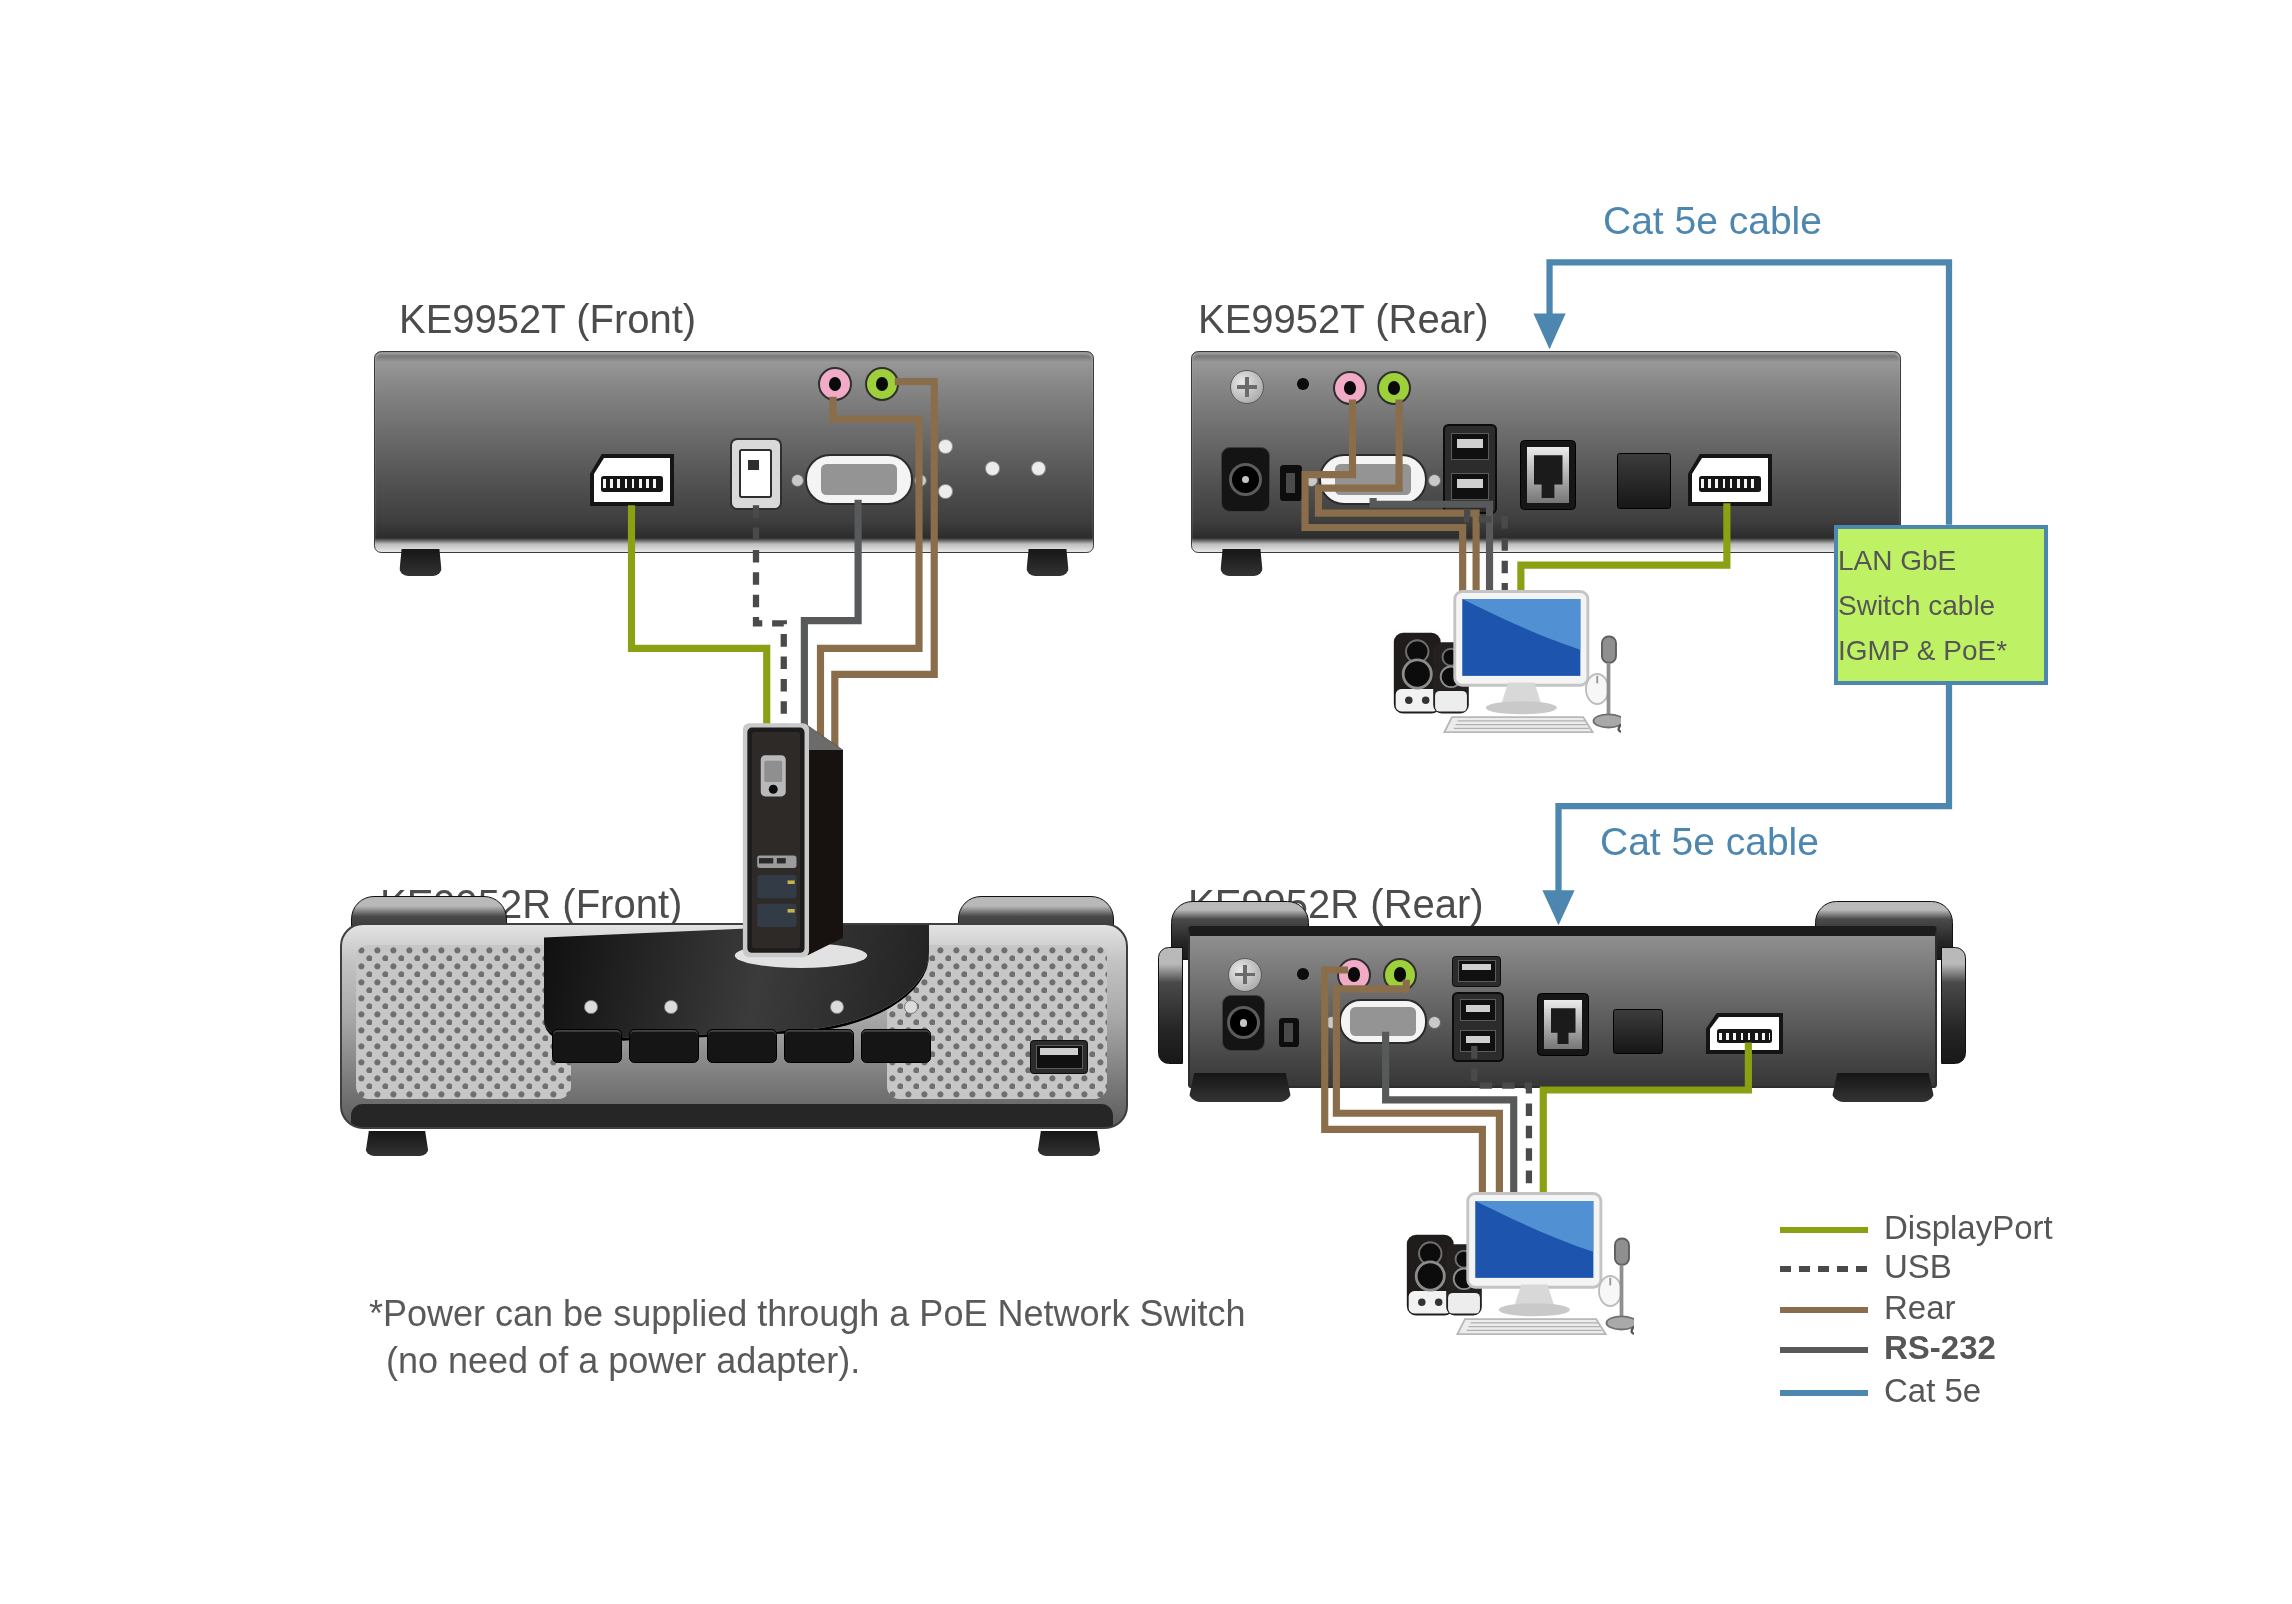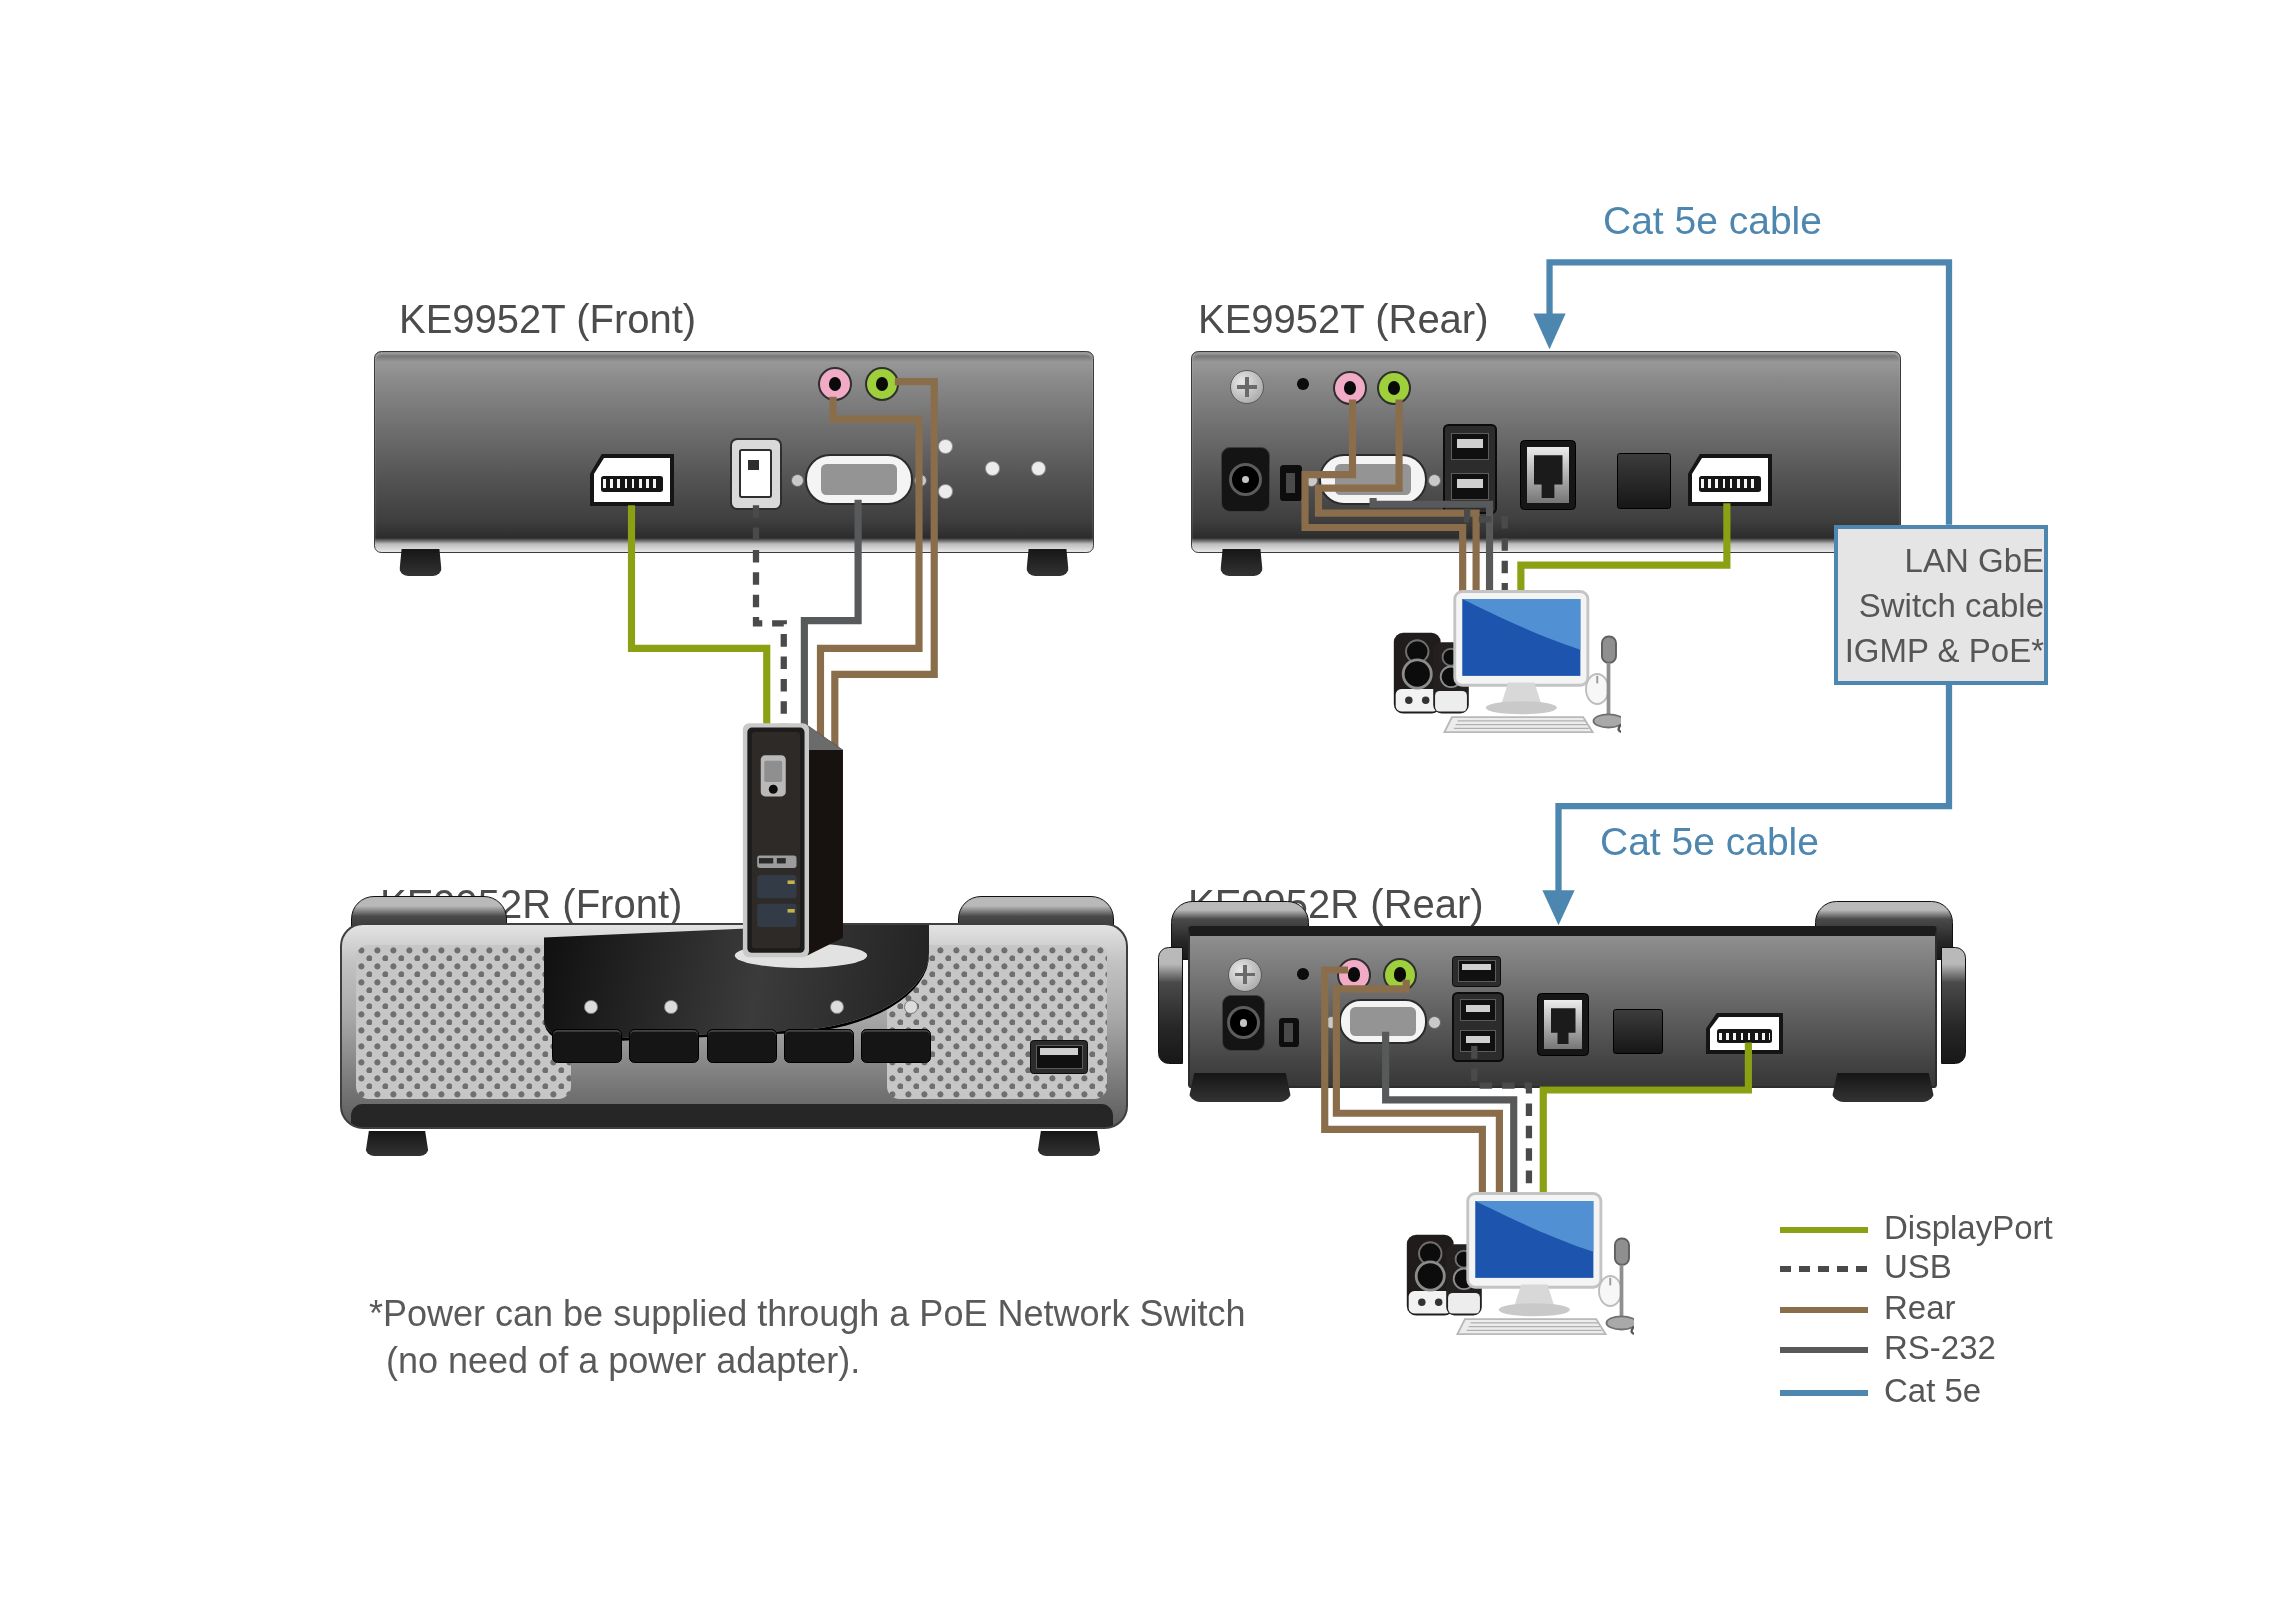--- a/index.html
+++ b/index.html
@@ -76,22 +76,22 @@
   .usbA1{background:#2c2c2c;border:1.8px solid #0c0c0c;border-radius:3.6px;}
   .usbA1 .s{position:absolute;left:4.5px;right:4.5px;top:3.6px;bottom:3.6px;background:#101010;border:1.8px solid #5c5c5c;}
   .usbA1 .s i{position:absolute;left:3.6px;right:3.6px;top:2.7px;height:6.3px;background:#cfcfcf;display:block;}
   .rj45{background:#161616;border:1.8px solid #000;border-radius:4.5px;}
   .rj45 .frame{position:absolute;left:6.3px;right:6.3px;top:6.3px;bottom:6.3px;background:linear-gradient(#ececec,#767676);}
   .rj45 .core{position:absolute;left:12.5px;right:12.5px;top:14.3px;bottom:10.7px;background:#1b1b1b;
       clip-path:polygon(0 0,100% 0,100% 68%,72% 68%,72% 100%,28% 100%,28% 68%,0 68%);}
   .sfp{background:linear-gradient(#3c3c3c,#161616);border:1.8px solid #000;border-radius:2.7px;}
 
   
-  #lanbox{background:#e5e5e5;border:4.5px solid #4d86af;color:#565656;font-size:33px;line-height:45px;
-          text-align:right;padding-top:9px;}
+  #lanbox{background:#bef264;border:4.5px solid #4d86af;color:#565656;font-size:28px;line-height:45px;
+          text-align:left;padding-top:9px;}
   .leg-line{height:6.3px;}
   .leg-label{font-size:33px;color:#565656;text-align:center;}
   .lg-dp{background:#8ca013;}
   .lg-usb{background:repeating-linear-gradient(90deg,#4a4a4a 0 10.7px,transparent 10.7px 19px);}
   .lg-audio{background:#8a6d4a;}
   .lg-rs{background:#58595b;}
   .lg-cat{background:#4d86af;}
 
   
   .bumper{background:linear-gradient(#b9b9b9 0 14%,#4a4a4a 30%,#262626 70%,#181818);border:1.8px solid #111;}
@@ -382,21 +382,21 @@
   </div>
 
   <div class="abs" style="left:1780px;top:1218px;width:376px;height:197px;">
     <div class="abs leg-line lg-dp" style="left:0;top:9px;width:88px;"></div>
     <span class="abs leg-label" style="left:104px;top:-9px;">DisplayPort</span>
     <div class="abs leg-line lg-usb" style="left:0;top:48px;width:88px;"></div>
     <span class="abs leg-label" style="left:104px;top:30px;">USB</span>
     <div class="abs leg-line lg-audio" style="left:0;top:89px;width:88px;"></div>
     <span class="abs leg-label" style="left:104px;top:71px;">Rear</span>
     <div class="abs leg-line lg-rs" style="left:0;top:129px;width:88px;"></div>
-    <span class="abs leg-label" style="left:104px;top:111px;">RS-232</span>
+    <span class="abs leg-label" style="left:104px;top:111px;font-weight:bold;">RS-232</span>
     <div class="abs leg-line lg-cat" style="left:0;top:172px;width:88px;"></div>
     <span class="abs leg-label" style="left:104px;top:154px;">Cat 5e</span>
   </div>
 
   <div class="abs footnote" style="left:369px;top:1291px;">
     <div>*Power can be supplied through a PoE Network Switch</div>
     <div class="fn2">(no need of a power adapter).</div>
   </div>
 
 </div>

